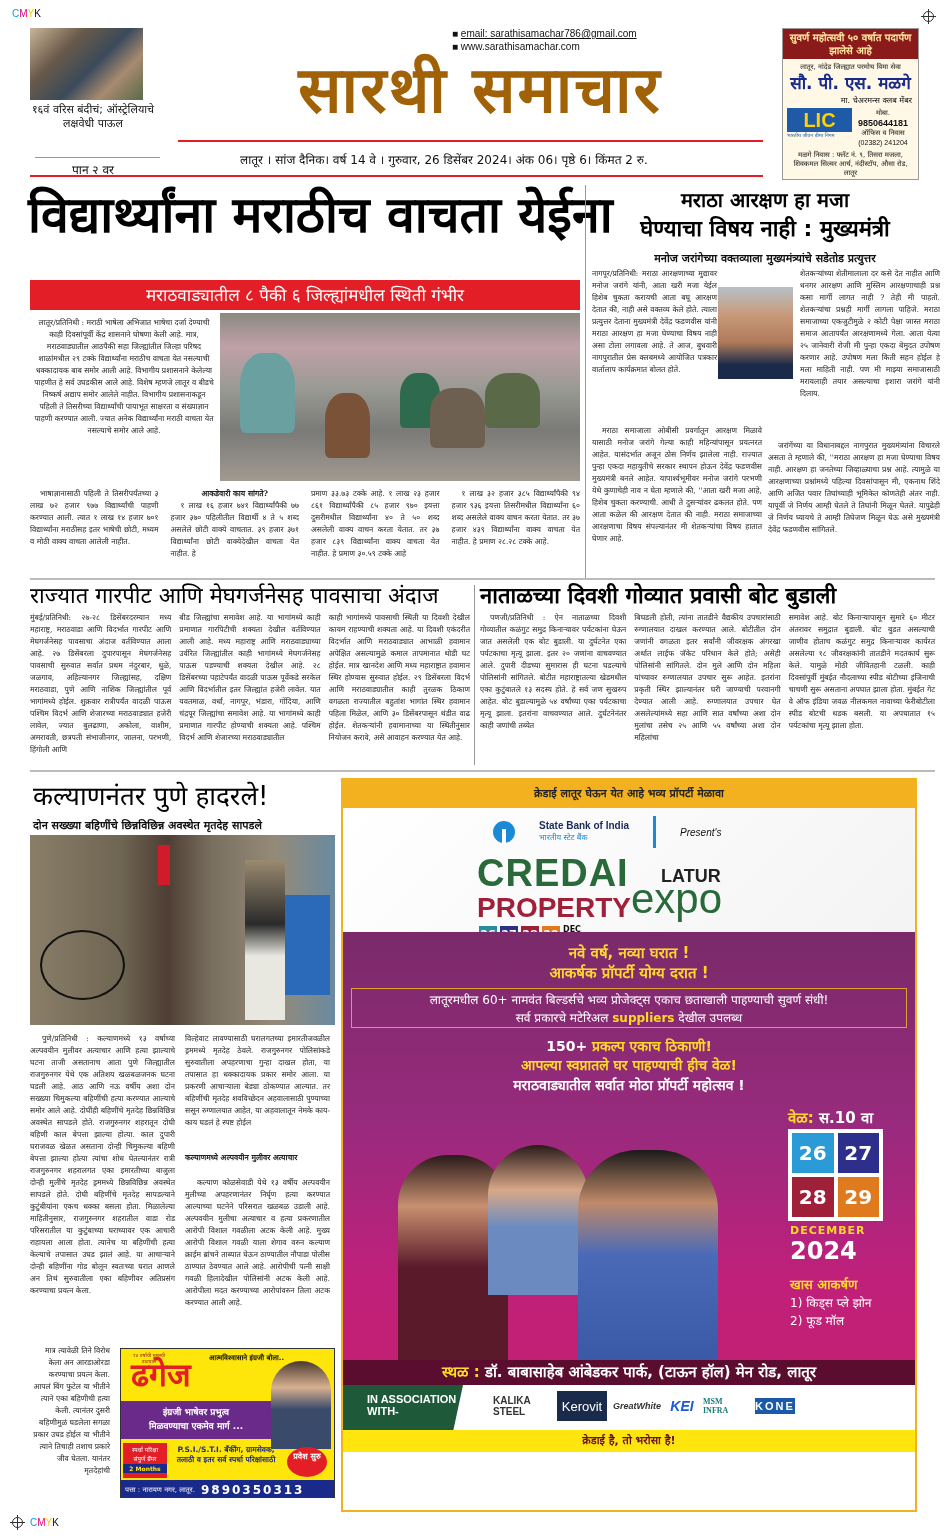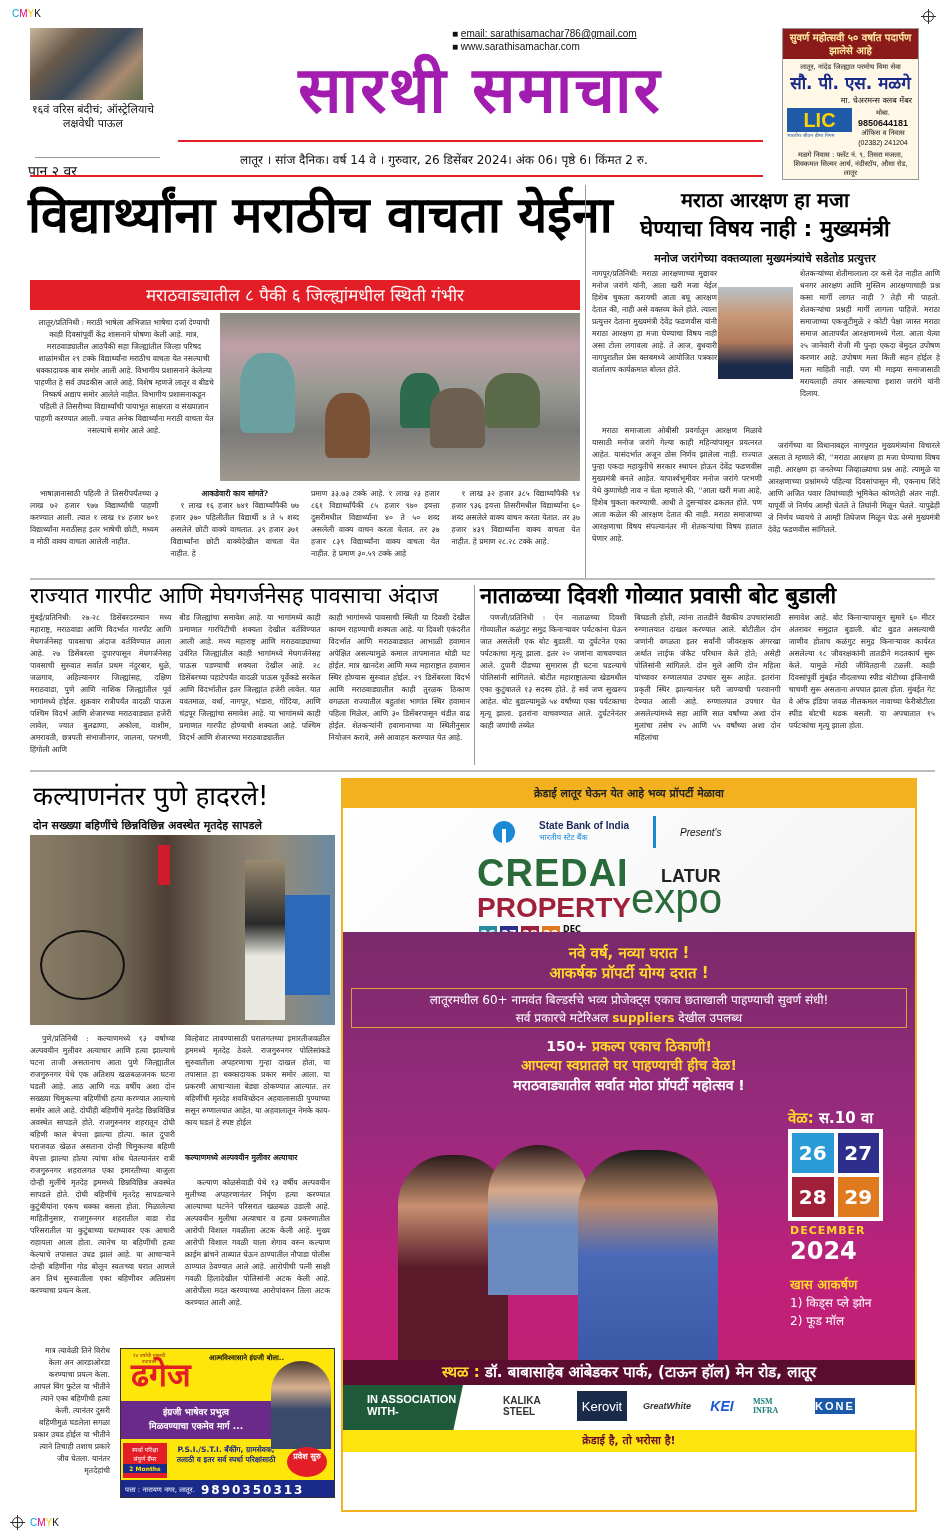--- a/index.html
+++ b/index.html
@@ -4,21 +4,21 @@
 <style>
 *{box-sizing:border-box;margin:0;padding:0;}
 body{width:945px;height:1538px;background:#fff;font-family:"DejaVu Serif",serif;color:#111;position:relative;overflow:hidden;}
 .abs{position:absolute;}
 .cmyk{font-family:"Liberation Sans",sans-serif;font-size:10px;}
 .cmyk .c{color:#00a0e0}.cmyk .m{color:#e0007a}.cmyk .y{color:#f0d000}.cmyk .k{color:#111}
 .reg{width:11px;height:11px;border:1px solid #333;border-radius:50%;position:absolute;}
 .reg:before{content:"";position:absolute;left:-3px;top:4px;width:15px;height:1px;background:#333}
 .reg:after{content:"";position:absolute;top:-3px;left:4px;height:15px;width:1px;background:#333}
 .teaser-img{background:linear-gradient(135deg,#c9b59a 0%,#6a5a4a 30%,#3a4a5a 55%,#a88a70 75%,#5a6a4a 100%);}
-.masthead{font-family:"DejaVu Sans",sans-serif;font-weight:bold;color:#a21caf;font-size:64px;letter-spacing:2px;line-height:1;}
+.masthead{font-family:"DejaVu Sans",sans-serif;font-weight:bold;color:#a16207;font-size:64px;letter-spacing:2px;line-height:1;}
 .redline{background:#e41e26;height:2px;}
 .dateline{font-family:"DejaVu Sans",sans-serif;font-size:12px;color:#111;}
 .contact{font-family:"Liberation Sans",sans-serif;font-size:10px;}
 .lic-box{border:1px solid #999;background:#fff8e6;}
 .lic-head{background:#8b1a1a;color:#ffe9a0;font-family:"DejaVu Sans",sans-serif;font-weight:bold;font-size:10px;text-align:center;line-height:13px;padding:2px 0;}
 .lic-name{color:#1a2a8a;font-family:"DejaVu Sans",sans-serif;font-weight:bold;font-size:17px;text-align:center;}
 .lic-logo{background:#1e5aa8;color:#ffd200;font-family:"Liberation Sans",sans-serif;font-weight:bold;font-size:20px;display:flex;align-items:center;justify-content:center;}
 .tiny{font-size:7px;font-family:"DejaVu Sans",sans-serif;}
 .h-black{font-family:"DejaVu Sans",sans-serif;font-weight:bold;color:#000;line-height:1;}
 .redbar{background:#e41e26;color:#fff;font-family:"DejaVu Sans",sans-serif;font-size:17px;text-align:center;}
@@ -30,36 +30,36 @@
 .photo-crime{background:linear-gradient(90deg,#8a7e68 0%,#6e6552 30%,#4e3e34 45%,#7a7060 60%,#958a78 80%,#6a8aa0 100%);}
 .ad{font-family:"DejaVu Sans",sans-serif;}
 .ad-top{background:#f3b11f;color:#222;font-size:11px;text-align:center;font-weight:bold;}
 .ad-mid{background:linear-gradient(135deg,#fff 0%,#f4f4f4 100%);}
 .ad-purple{background:linear-gradient(180deg,#7a2a6a 0%,#9a2a7e 40%,#c0207a 70%,#c4206f 100%);}
 .date-sq{color:#fff;font-weight:bold;display:flex;align-items:center;justify-content:center;font-family:"DejaVu Sans",sans-serif;}
 .yel{color:#ffd82a;}
 .ad-loc{background:#5a0d2e;color:#fff;font-size:15px;font-weight:bold;text-align:center;}
 .ad-assoc{background:#fff;}
 .ad-foot{background:#ffe50e;color:#6a0d2e;font-size:11px;font-weight:bold;text-align:center;}
-.logo-box{font-family:"Liberation Sans",sans-serif;font-weight:bold;display:flex;align-items:center;justify-content:center;margin-left:10px;}
+.logo-box{font-family:"Liberation Sans",sans-serif;font-weight:bold;display:flex;align-items:center;justify-content:center;}
 .dhagej{background:#ffe60a;border:1px solid #333;}
 </style>
 </head>
 <body>
 
 <div class="abs cmyk" style="left:12px;top:8px;"><span class="c">C</span><span class="m">M</span><span class="y">Y</span><span class="k">K</span></div>
 
 <div class="reg" style="left:923px;top:11px;"></div>
 <div class="abs cmyk" style="left:30px;top:1517px;"><span class="c">C</span><span class="m">M</span><span class="y">Y</span><span class="k">K</span></div>
 <div class="reg" style="left:12px;top:1517px;"></div>
 
 <div class="abs teaser-img" style="left:30px;top:28px;width:113px;height:72px;"></div>
 <div class="abs" style="left:28px;top:103px;width:130px;text-align:center;font-family:'DejaVu Sans',sans-serif;font-size:11px;line-height:14px;">१६वं वरिस बंदीचं; ऑस्ट्रेलियाचे लक्षवेधी पाऊल</div>
 <div class="abs" style="left:35px;top:157px;width:125px;height:1px;background:#999;"></div>
-<div class="abs" style="left:28px;top:161px;width:130px;text-align:left;font-family:'DejaVu Sans',sans-serif;font-size:14px;">पान २ वर</div>
+<div class="abs" style="left:28px;top:161px;width:130px;text-align:center;font-family:'DejaVu Sans',sans-serif;font-size:12px;">पान २ वर</div>
 
 <div class="abs contact" style="left:452px;top:28px;"><span>■ </span><span style="text-decoration:underline">email: sarathisamachar786@gmail.com</span></div>
 <div class="abs contact" style="left:452px;top:41px;"><span>■ </span><span>www.sarathisamachar.com</span></div>
 <div class="abs masthead" style="left:200px;top:58px;width:560px;text-align:center;">सारथी समाचार</div>
 <div class="abs redline" style="left:178px;top:140px;width:585px;"></div>
 <div class="abs dateline" style="left:240px;top:151px;">लातूर । सांज दैनिक। वर्ष 14 वे । गुरुवार, 26 डिसेंबर 2024। अंक 06। पृष्ठे 6। किंमत 2 रु.</div>
 <div class="abs redline" style="left:30px;top:175px;width:733px;"></div>
 
 <div class="abs lic-box" style="left:782px;top:28px;width:137px;height:152px;">
   <div class="lic-head">सुवर्ण महोत्सवी ५० वर्षात पदार्पण झालेसे आहे</div>

